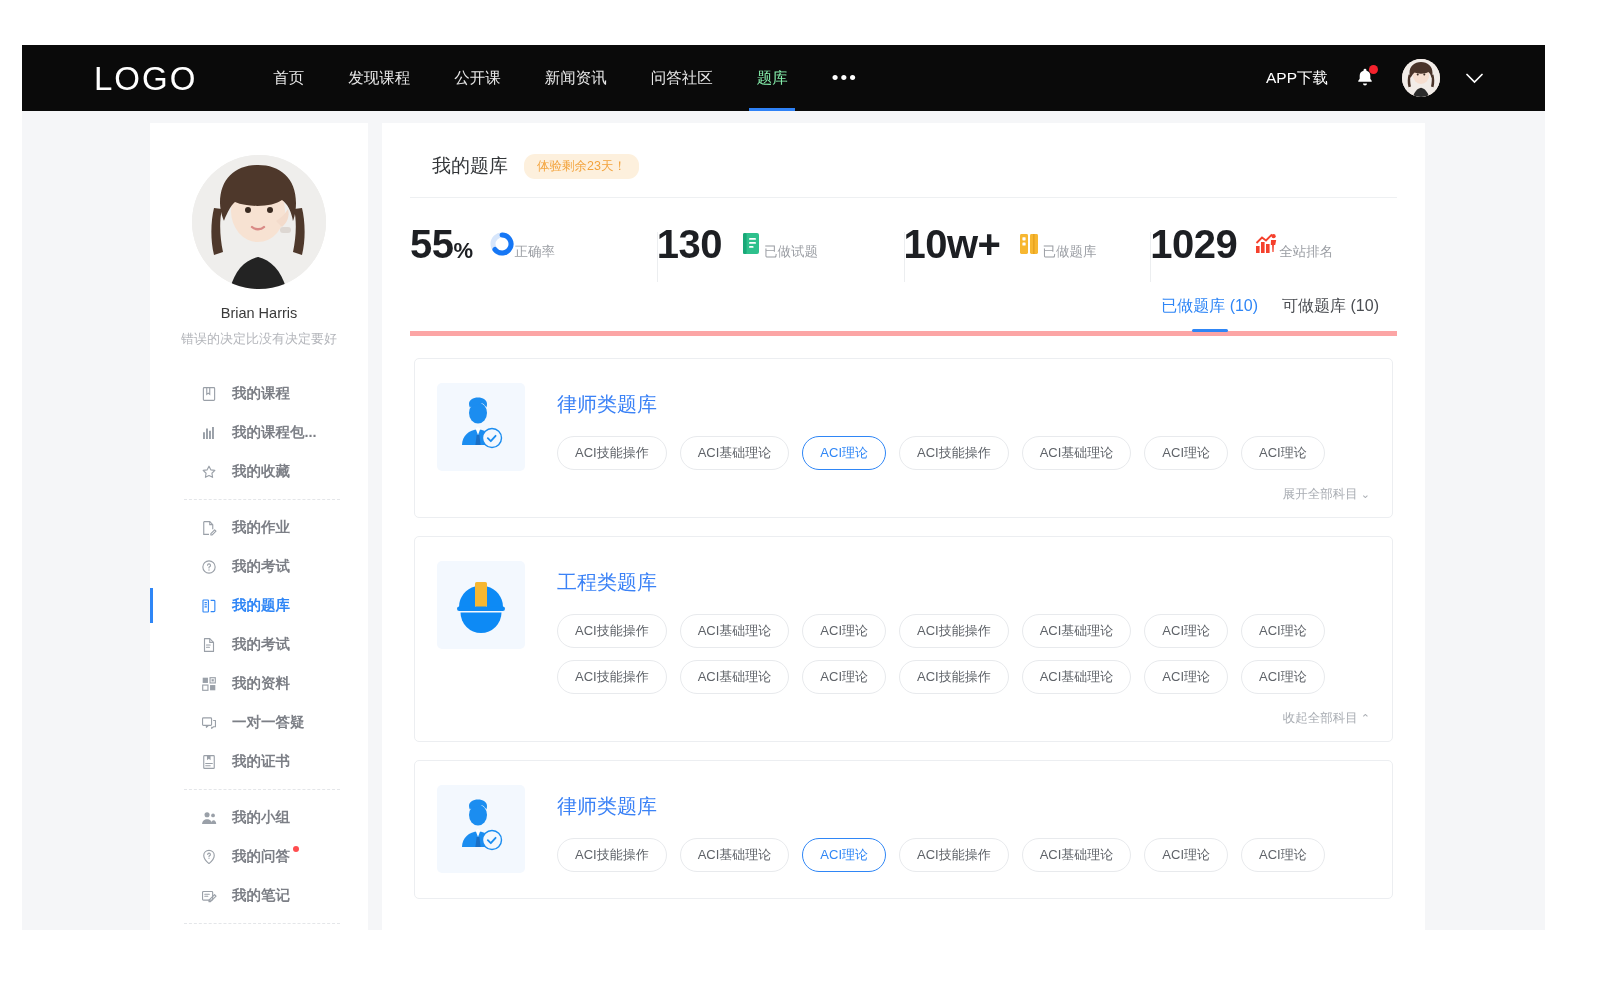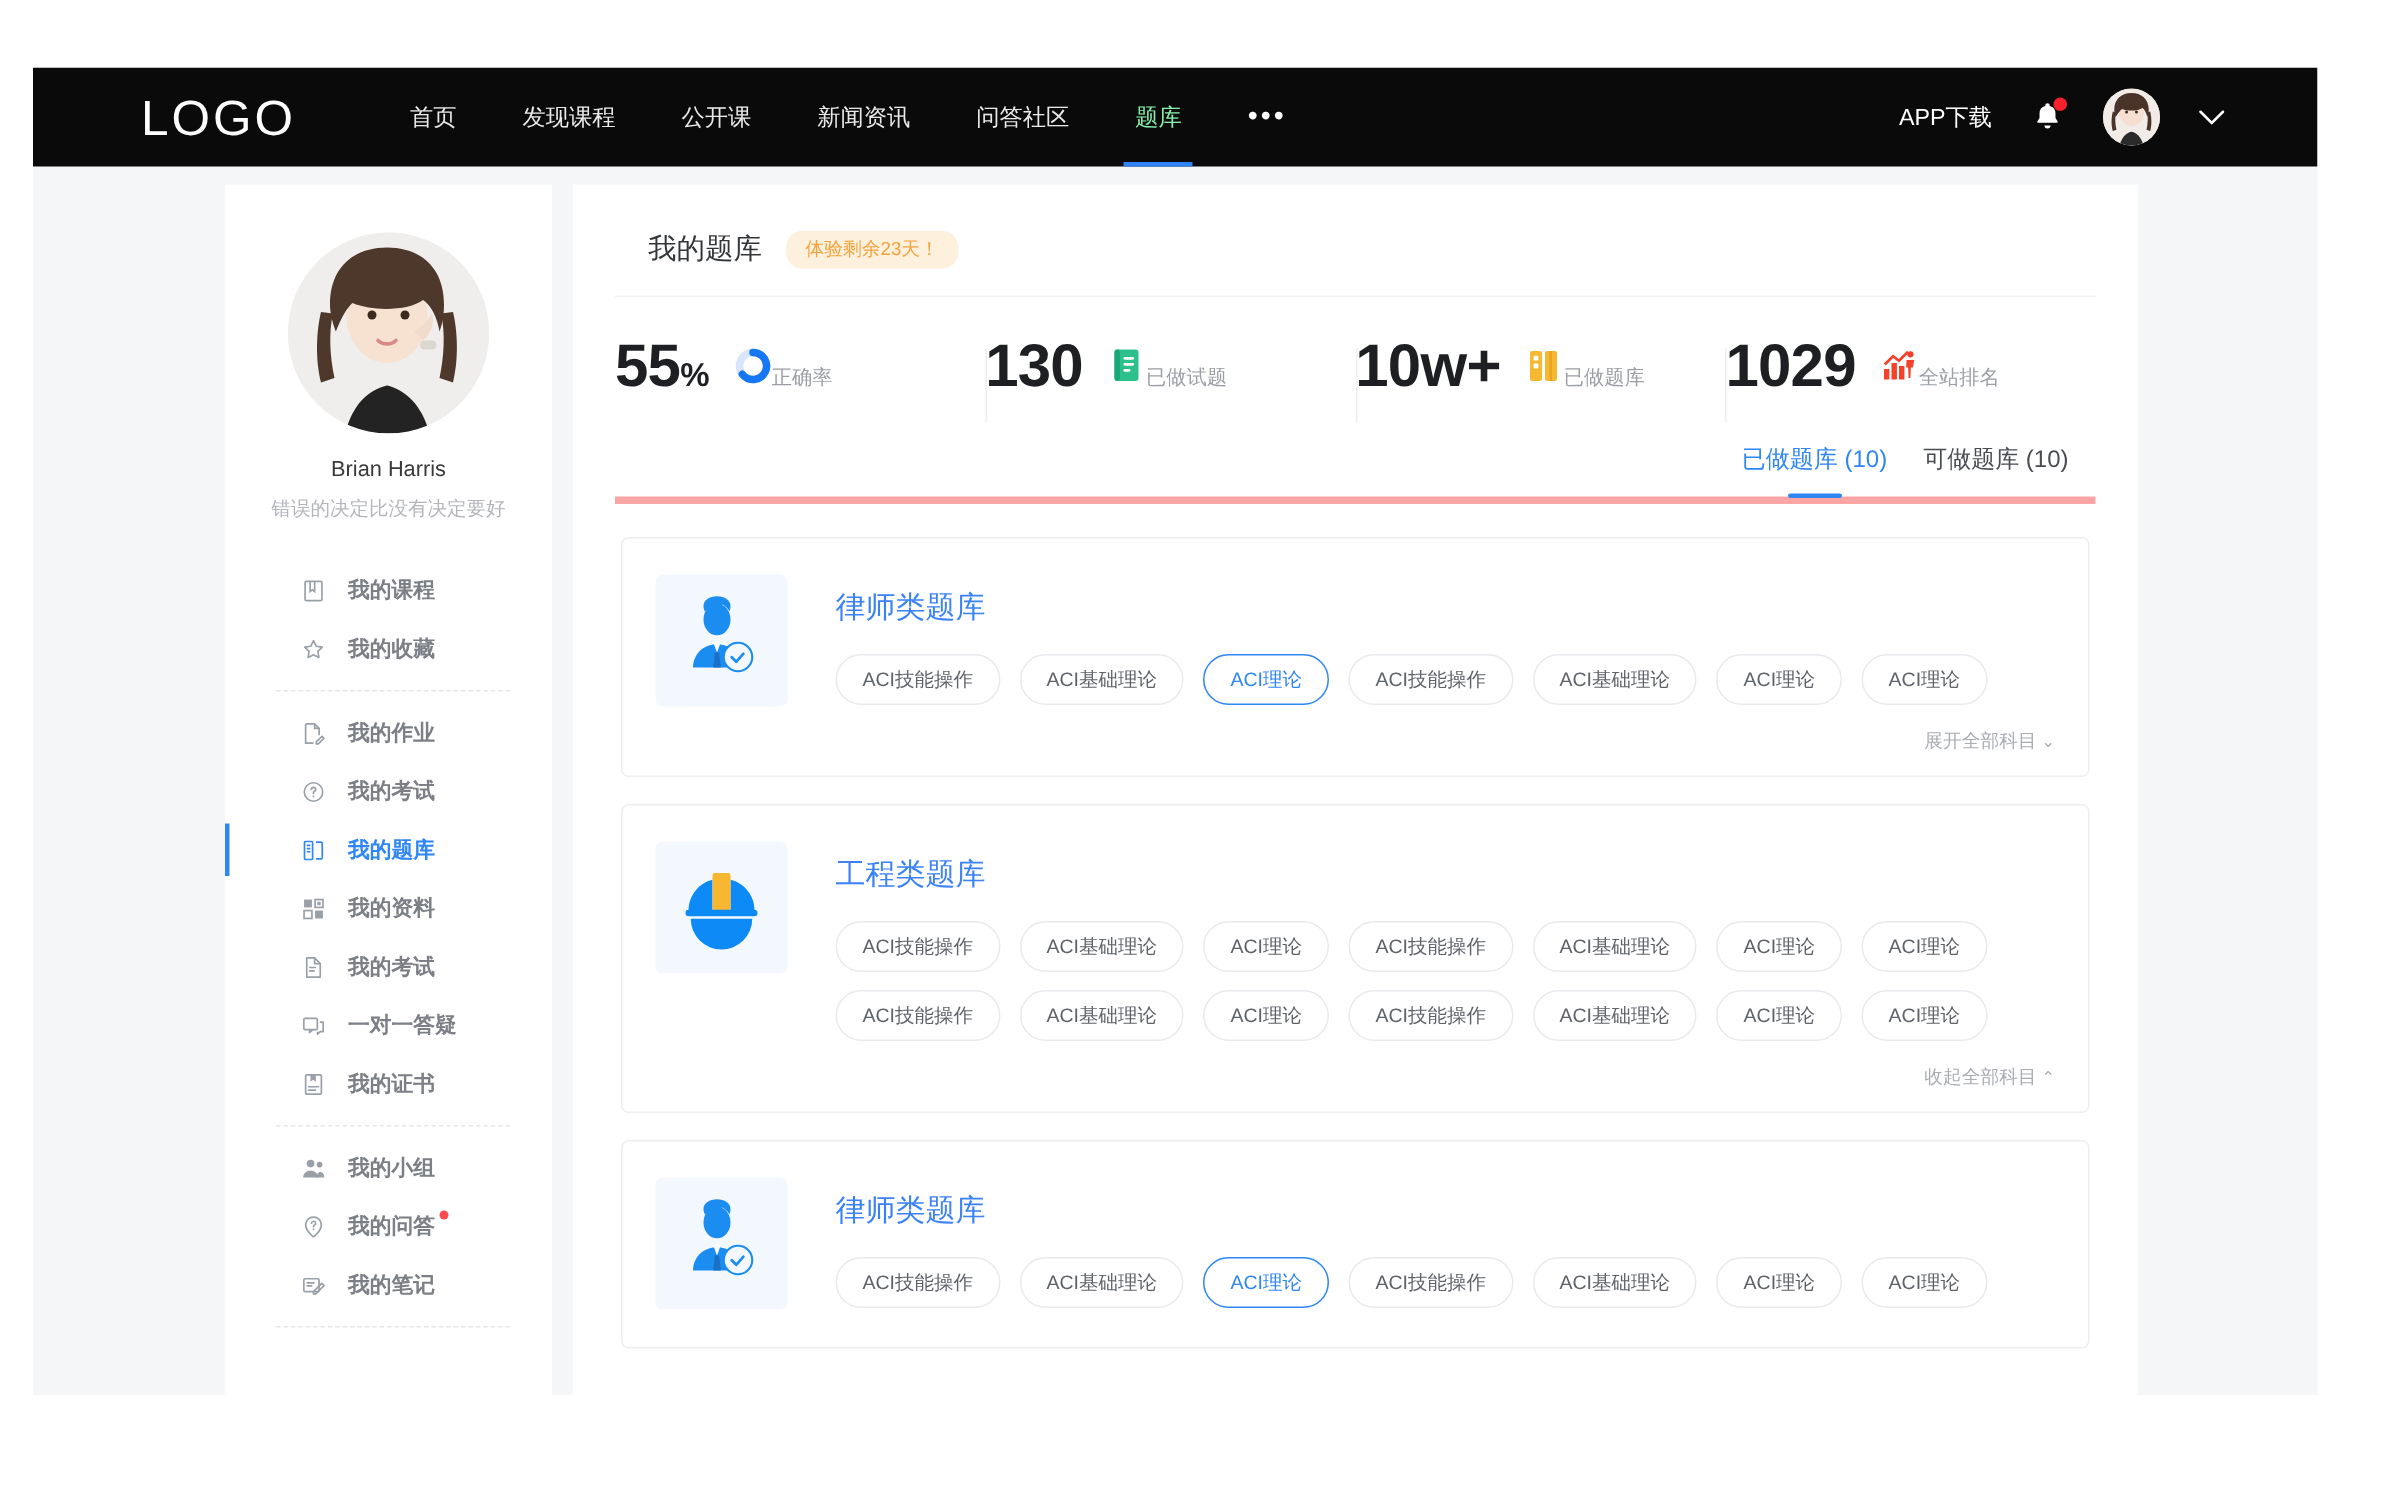--- a/index.html
+++ b/index.html
@@ -350,20 +350,31 @@
               <svg width="18" height="18" viewBox="0 0 24 24">
                 <rect x="4.5" y="3.5" width="15" height="17" rx="1.2" stroke="currentColor" stroke-width="1.5" fill="none"></rect>
                 <path d="M9 3.5v9l2-1.6 2 1.6v-9" stroke="currentColor" stroke-width="1.5" fill="none"></path>
               </svg>
             </span>
             <span class="mlabel">我的课程</span>
           </div>
           <div class="mitem">
             <span class="mi-ico">
               <svg width="18" height="18" viewBox="0 0 24 24">
+                <rect x="4" y="11" width="2.6" height="9" fill="currentColor"></rect>
+                <rect x="8" y="6" width="2.6" height="14" fill="currentColor"></rect>
+                <rect x="12" y="9" width="2.6" height="11" fill="currentColor"></rect>
+                <rect x="16" y="4" width="2.6" height="16" fill="currentColor"></rect>
+              </svg>
+            </span>
+            <span class="mlabel">我的课程包...</span>
+          </div>
+          <div class="mitem">
+            <span class="mi-ico">
+              <svg width="18" height="18" viewBox="0 0 24 24">
                 <path d="M12 4.2l2.4 4.9 5.4.8-3.9 3.8.9 5.4-4.8-2.5-4.8 2.5.9-5.4-3.9-3.8 5.4-.8z" stroke="currentColor" stroke-width="1.5" fill="none" stroke-linejoin="round"></path>
               </svg>
             </span>
             <span class="mlabel">我的收藏</span>
           </div>
           <div class="msep"></div>
           <div class="mitem">
             <span class="mi-ico">
               <svg width="18" height="18" viewBox="0 0 24 24">
                 <path d="M5 3.5h8l4 4v6" stroke="currentColor" stroke-width="1.5" fill="none"></path>
@@ -386,42 +397,42 @@
           </div>
           <div class="mitem active">
             <span class="mi-ico">
               <svg width="18" height="18" viewBox="0 0 24 24">
                 <rect x="4" y="4" width="7.2" height="16" rx=".8" stroke="currentColor" stroke-width="1.5" fill="none"></rect>
                 <path d="M6 7.5h3.2M6 10.3h3.2M6 13.1h3.2" stroke="currentColor" stroke-width="1.5" fill="none"></path>
                 <path d="M14.2 4.5h4.4c.7 0 1.2.5 1.2 1.2v12.6c0 .7-.5 1.2-1.2 1.2h-4.4" stroke="currentColor" stroke-width="1.5" fill="none"></path>
               </svg>
             </span>
             <span class="mlabel">我的题库</span>
+          </div>
+          <div class="mitem">
+            <span class="mi-ico">
+              <svg width="18" height="18" viewBox="0 0 24 24">
+                <path d="M6 3.5h7l5 5v12H6z" stroke="currentColor" stroke-width="1.5" fill="none" stroke-linejoin="round"></path>
+                <path d="M13 3.5v5h5" stroke="currentColor" stroke-width="1.5" fill="none"></path>
+                <path d="M8.6 12h5M8.6 15h4" stroke="currentColor" stroke-width="1.5" fill="none" stroke-linecap="round"></path>
+              </svg>
+            </span>
+            <span class="mlabel">我的考试</span>
           </div>
           <div class="mitem">
             <span class="mi-ico">
               <svg width="18" height="18" viewBox="0 0 24 24">
                 <rect x="3.6" y="3.6" width="7" height="7" fill="currentColor"></rect>
                 <rect x="13.4" y="3.6" width="7" height="7" stroke="currentColor" stroke-width="1.5" fill="none"></rect>
                 <rect x="15.4" y="5.6" width="3" height="3" fill="currentColor"></rect>
                 <rect x="3.6" y="13.4" width="7" height="7" stroke="currentColor" stroke-width="1.5" fill="none"></rect>
                 <rect x="13.4" y="13.4" width="7" height="7" fill="currentColor"></rect>
               </svg>
             </span>
             <span class="mlabel">我的资料</span>
-          </div>
-          <div class="mitem">
-            <span class="mi-ico">
-              <svg width="18" height="18" viewBox="0 0 24 24">
-                <path d="M6 3.5h7l5 5v12H6z" stroke="currentColor" stroke-width="1.5" fill="none" stroke-linejoin="round"></path>
-                <path d="M13 3.5v5h5" stroke="currentColor" stroke-width="1.5" fill="none"></path>
-                <path d="M8.6 12h5M8.6 15h4" stroke="currentColor" stroke-width="1.5" fill="none" stroke-linecap="round"></path>
-              </svg>
-            </span>
-            <span class="mlabel">我的考试</span>
           </div>
           <div class="mitem">
             <span class="mi-ico">
               <svg width="18" height="18" viewBox="0 0 24 24">
                 <rect x="3.4" y="5.2" width="12" height="10" rx="1.2" stroke="currentColor" stroke-width="1.5" fill="none"></rect>
                 <path d="M8.5 15.2v2.6l3-2.6" stroke="currentColor" stroke-width="1.5" fill="none" stroke-linejoin="round"></path>
                 <path d="M17.6 8.6h3v8.4h-2.6l-2.4 2.2v-2.2" stroke="currentColor" stroke-width="1.5" fill="none" stroke-linejoin="round"></path>
               </svg>
             </span>
             <span class="mlabel">一对一答疑</span>

